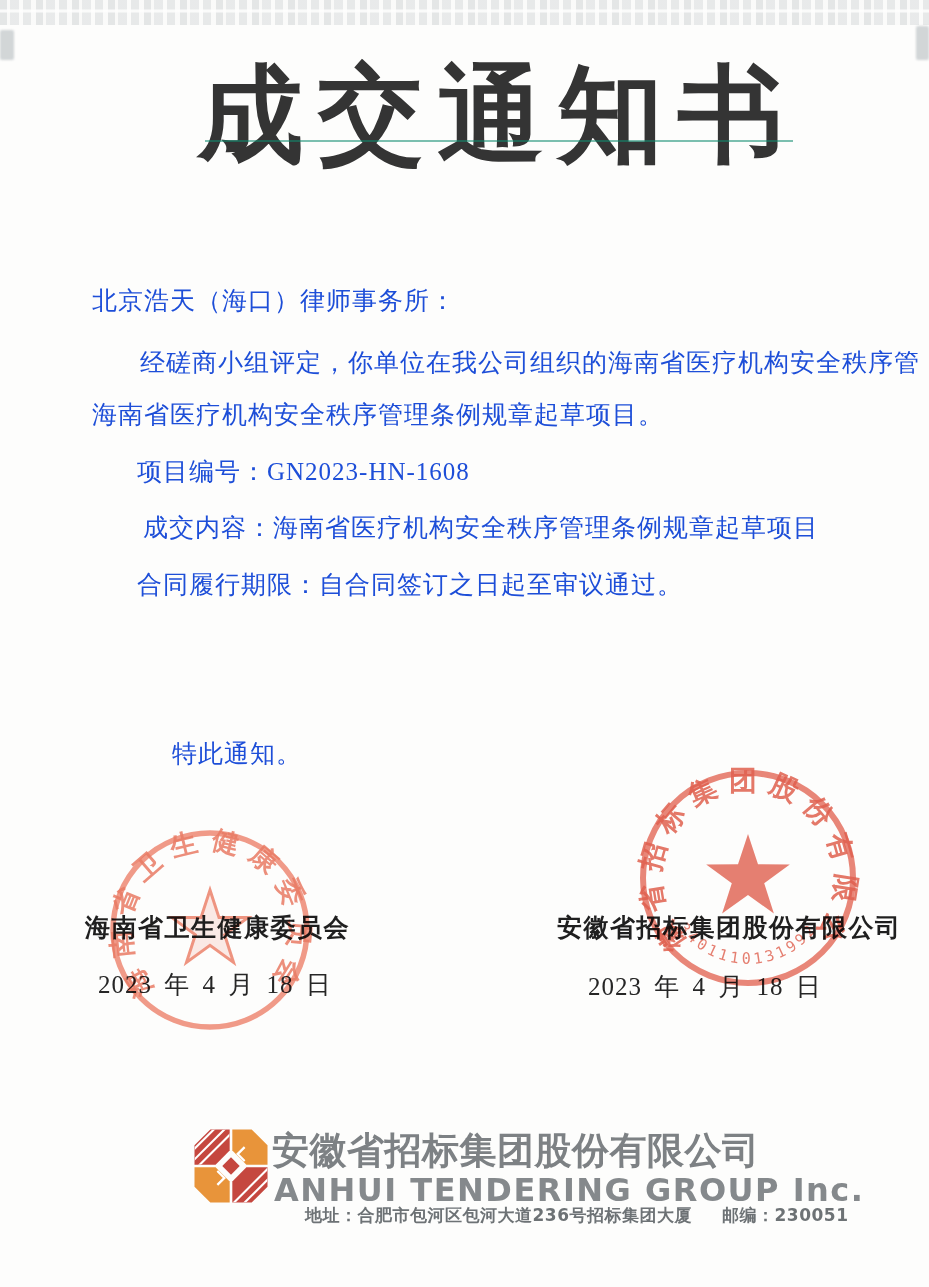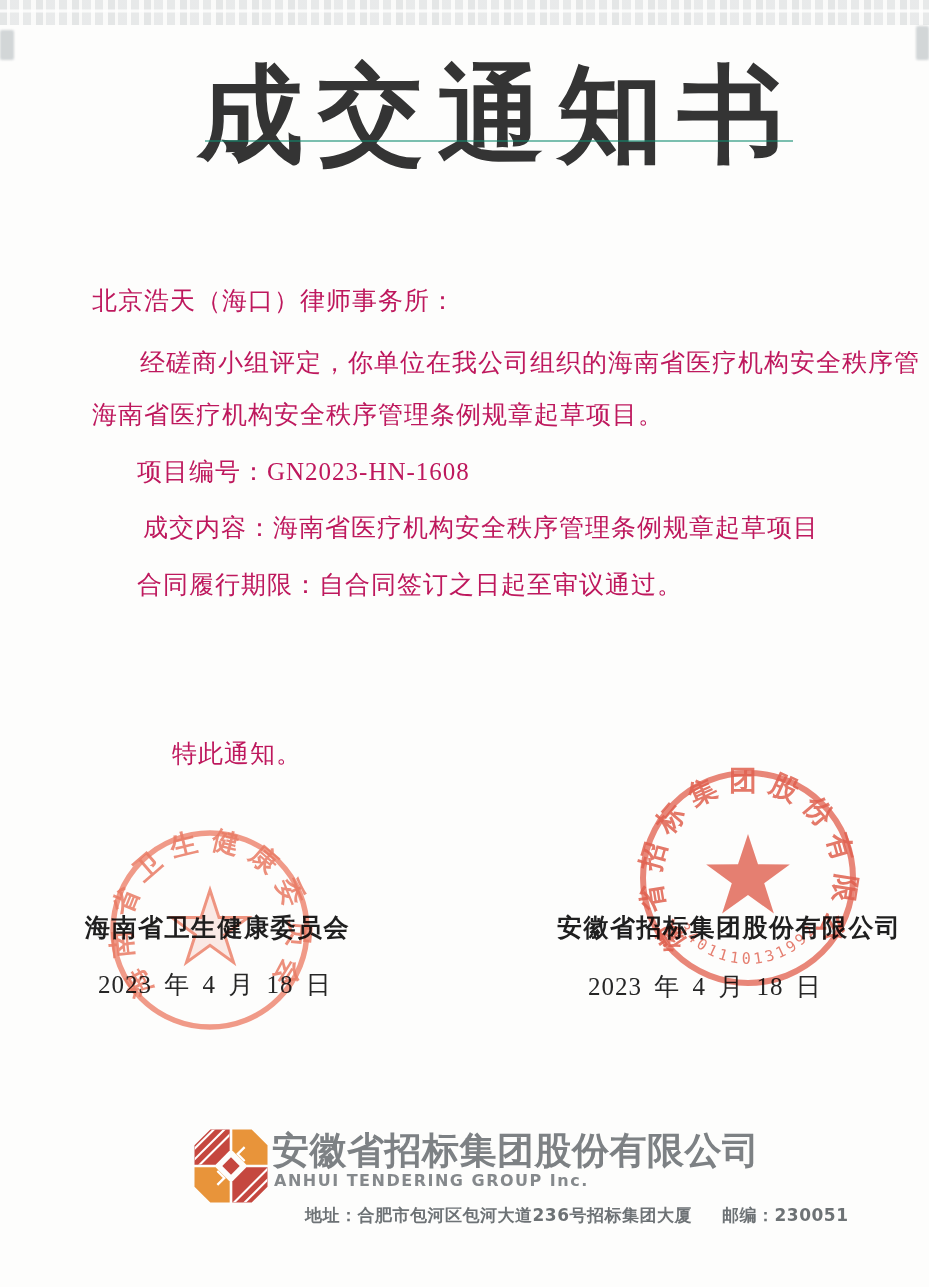--- a/index.html
+++ b/index.html
@@ -34,38 +34,38 @@
     letter-spacing:14px;
     color:#343434;
     white-space:nowrap;
   }
   .scan-green-line{
     left:205px;top:140px;width:588px;height:2px;
     background:rgba(16,140,112,.55);
   }
 
   .body-line{
-    font-size:25px;line-height:1.2;white-space:nowrap;color:#be185d;
+    font-size:25px;line-height:1.2;white-space:nowrap;color:#1d4ed8;
     letter-spacing:1px;
   }
   .date-line{font-size:25px;white-space:nowrap;color:#262626;letter-spacing:1px;word-spacing:5px;}
   .org-line{font-size:25px;white-space:nowrap;color:#1f1f1f;letter-spacing:1.5px;font-weight:bold;}
 
   .seal{mix-blend-mode:multiply;opacity:.88;filter:blur(.3px);}
 
   .footer-cn{
     left:272px;top:1126px;
     font-family:"DejaVu Sans","Liberation Sans",sans-serif;
     font-weight:bold;font-size:37px;letter-spacing:0.5px;
     color:#7d8184;white-space:nowrap;
   }
   .footer-en{
     left:274px;top:1171px;
     font-family:"DejaVu Sans","Liberation Sans",sans-serif;
-    font-weight:bold;font-size:16px;letter-spacing:1.5px;
+    font-weight:bold;font-size:32px;letter-spacing:1.5px;
     color:#85898c;white-space:nowrap;
   }
   .footer-addr{
     left:274px;top:1204px;
     font-family:"DejaVu Sans","Liberation Sans",sans-serif;
     font-weight:bold;font-size:17px;letter-spacing:0.5px;
     color:#6d7275;white-space:nowrap;margin-left:31px;
   }
   .footer-addr .gap{display:inline-block;width:30px;}
 </style>

